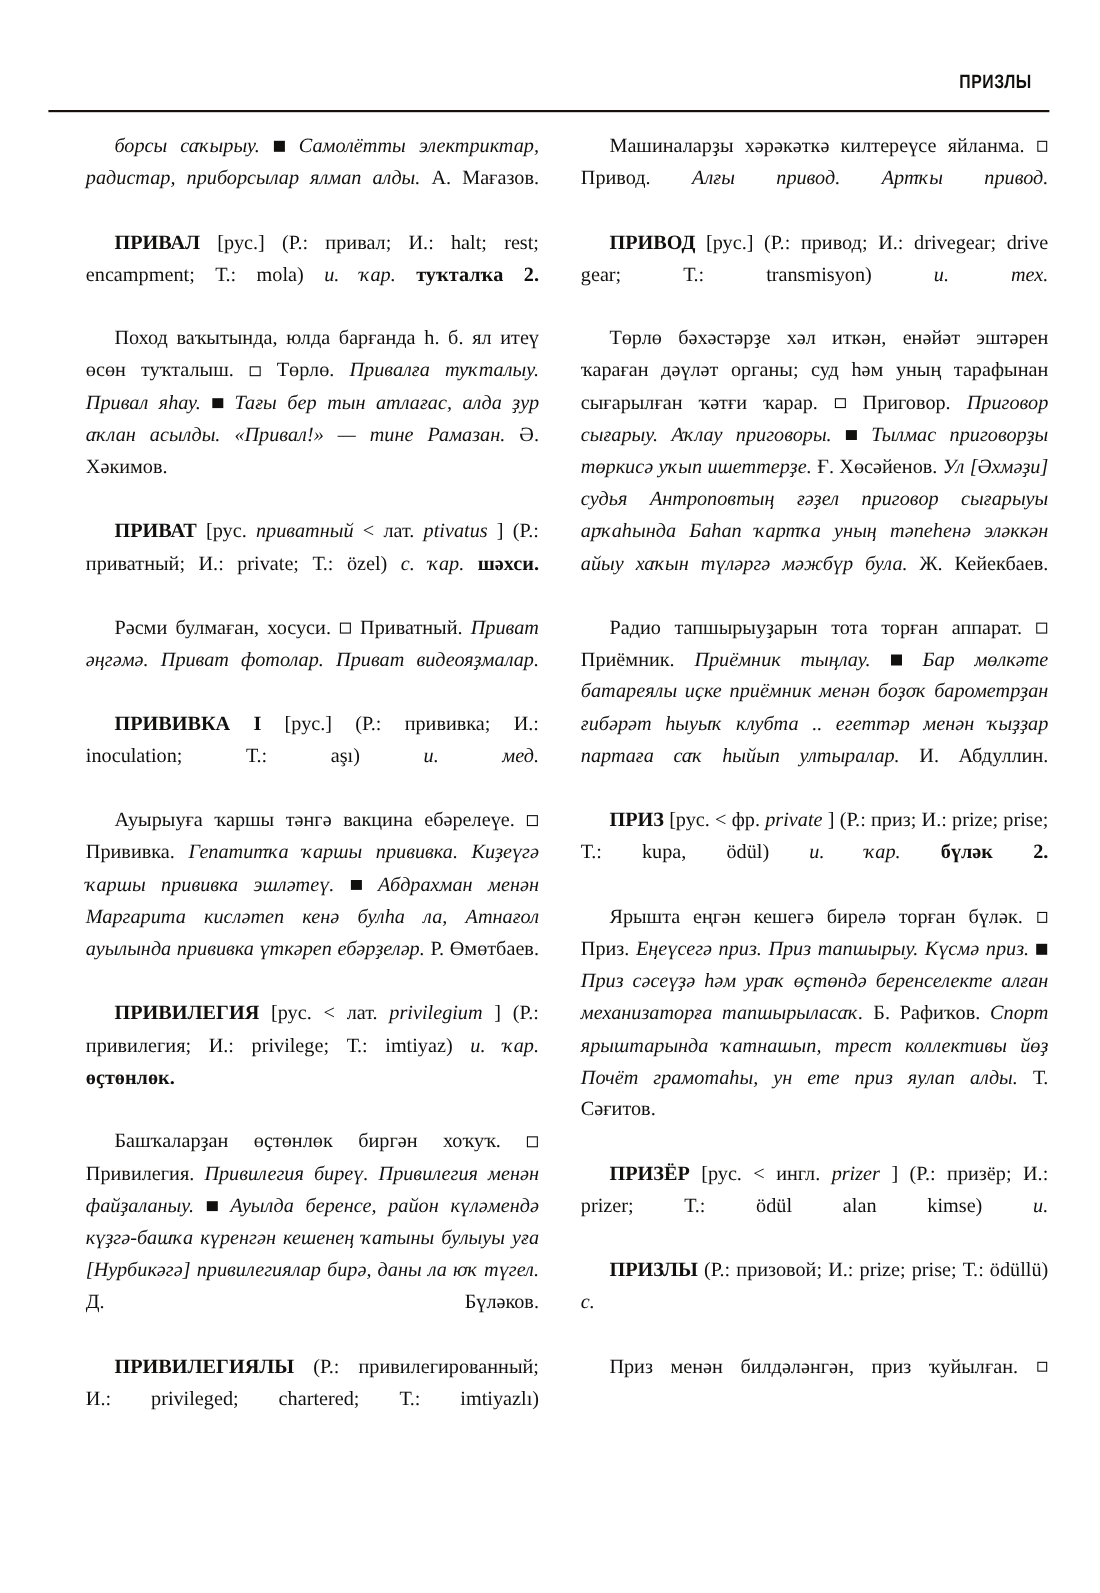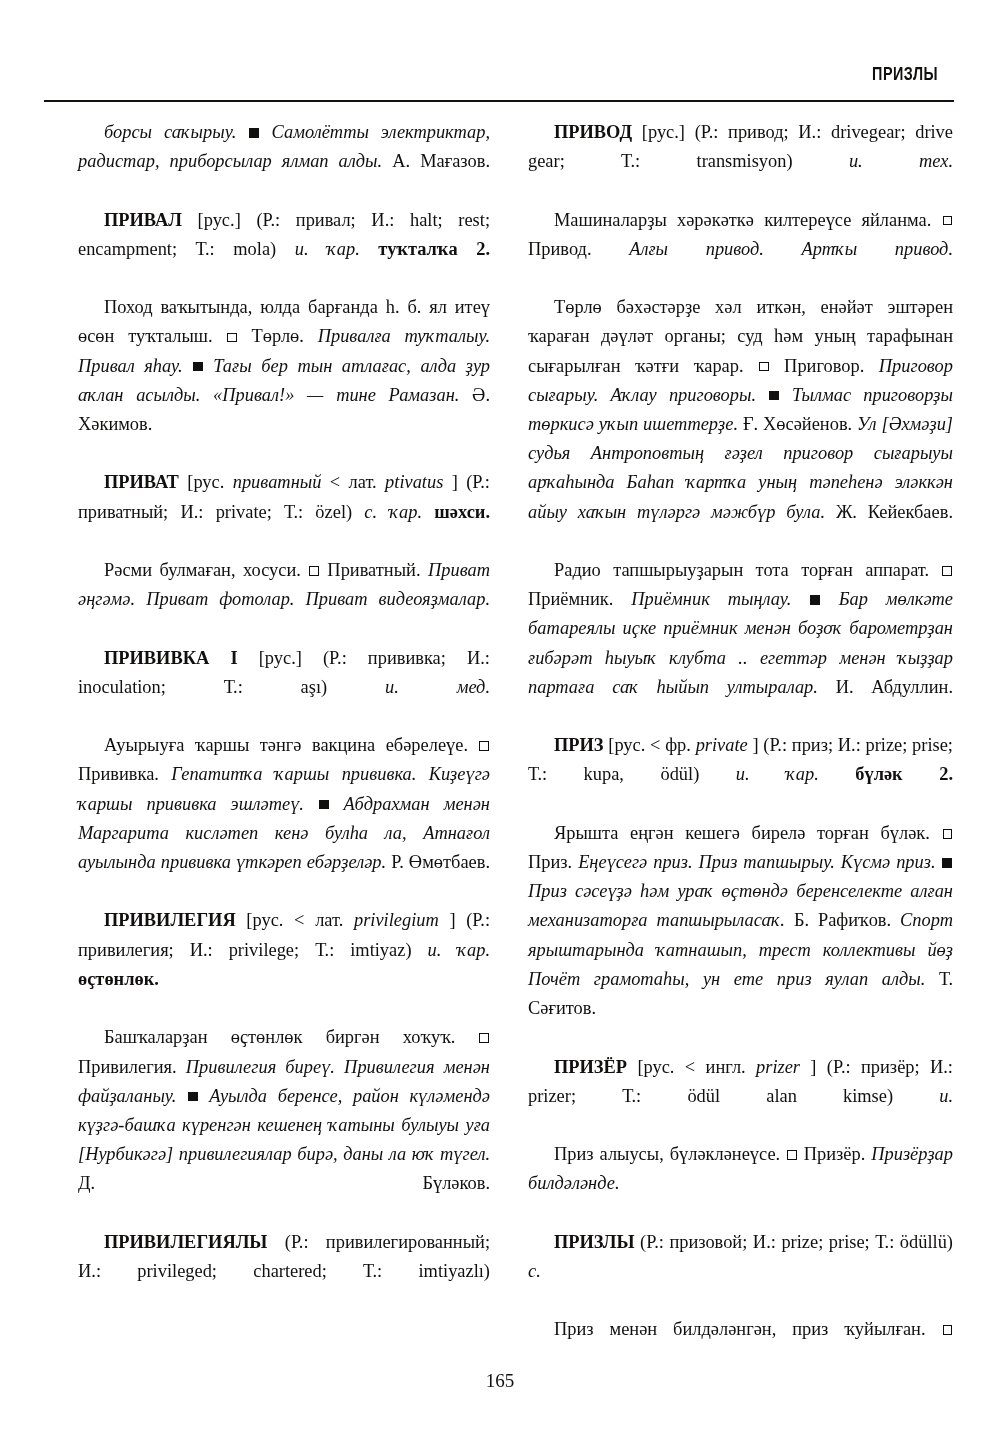--- a/index.html
+++ b/index.html
@@ -118,28 +118,26 @@
         <p class="para ind"><span class="rm">Поход ваҡытында, юлда барғанда һ. б. ял итеү өсөн туҡталыш.</span> <span class="sq-open"></span> <span class="rm">Төрлө.</span> <span class="it">Привалға туҡталыу. Привал яһау.</span> <span class="sq-filled"></span> <span class="it">Тағы бер тын атлағас, алда ҙур аҡлан асылды. «Привал!» — тине Рамазан.</span> <span class="rm">Ә. Хәкимов.</span></p>
         <p class="para ind"><span class="hw">ПРИВАТ</span> <span class="rm">[рус.</span> <span class="it">приватный</span> <span class="rm">&lt; лат.</span> <span class="it">ptivatus</span> <span class="rm">] (Р.: приватный; И.: private; Т.: özel)</span> <span class="it">с. ҡар.</span> <span class="hw">шәхси.</span></p>
         <p class="para ind"><span class="rm">Рәсми булмаған, хосуси.</span> <span class="sq-open"></span> <span class="rm">Приватный.</span> <span class="it">Приват әңгәмә. Приват фотолар. Приват видеояҙмалар.</span></p>
         <p class="para ind"><span class="hw">ПРИВИВКА I</span> <span class="rm">[рус.] (Р.: прививка; И.: inoculation; Т.: aşı)</span> <span class="it">и. мед.</span></p>
         <p class="para ind"><span class="rm">Ауырыуға ҡаршы тәнгә вакцина ебәрелеүе.</span> <span class="sq-open"></span> <span class="rm">Прививка.</span> <span class="it">Гепатитҡа ҡаршы прививка. Киҙеүгә ҡаршы прививка эшләтеү.</span> <span class="sq-filled"></span> <span class="it">Абдрахман менән Маргарита кисләтеп кенә булһа ла, Атнағол ауылында прививка үткәреп ебәрҙеләр.</span> <span class="rm">Р. Өмөтбаев.</span></p>
         <p class="para ind"><span class="hw">ПРИВИЛЕГИЯ</span> <span class="rm">[рус. &lt; лат.</span> <span class="it">privilegium</span> <span class="rm">] (Р.: привилегия; И.: privilege; Т.: imtiyaz)</span> <span class="it">и. ҡар.</span> <span class="hw">өҫтөнлөк.</span></p>
         <p class="para ind"><span class="rm">Башҡаларҙан өҫтөнлөк биргән хоҡуҡ.</span> <span class="sq-open"></span> <span class="rm">Привилегия.</span> <span class="it">Привилегия биреү. Привилегия менән файҙаланыу.</span> <span class="sq-filled"></span> <span class="it">Ауылда беренсе, район күләмендә күҙгә-башҡа күренгән кешенең ҡатыны булыуы уға [Нурбикәгә] привилегиялар бирә, даны ла юҡ түгел.</span> <span class="rm">Д. Бүләков.</span></p>
         <p class="para ind"><span class="hw">ПРИВИЛЕГИЯЛЫ</span> <span class="rm">(Р.: привилегированный; И.: privileged; chartered; Т.: imtiyazlı)</span>  </p>
       </div>
     <div class="col col-right" id="col-right">
+        <p class="para ind"><span class="rm">Машиналарҙы хәрәкәткә килтереүсе яйланма.</span> <span class="sq-open"></span> <span class="rm">Привод.</span> <span class="it">Алғы привод. Артҡы привод.</span></p>
         <p class="para ind"><span class="hw">ПРИВОД</span> <span class="rm">[рус.] (Р.: привод; И.: drivegear; drive gear; Т.: transmisyon)</span> <span class="it">и. тех.</span></p>
-        <p class="para ind"><span class="rm">Машиналарҙы хәрәкәткә килтереүсе яйланма.</span> <span class="sq-open"></span> <span class="rm">Привод.</span> <span class="it">Алғы привод. Артҡы привод.</span></p>
         <p class="para ind"><span class="rm">Төрлө бәхәстәрҙе хәл иткән, енәйәт эштәрен ҡараған дәүләт органы; суд һәм уның тарафынан сығарылған ҡәтғи ҡарар.</span> <span class="sq-open"></span> <span class="rm">Приговор.</span> <span class="it">Приговор сығарыу. Аҡлау приговоры.</span> <span class="sq-filled"></span> <span class="it">Тылмас приговорҙы төркисә уҡып ишеттерҙе.</span> <span class="rm">Ғ. Хөсәйенов.</span> <span class="it">Ул [Әхмәҙи] судья Антроповтың ғәҙел приговор сығарыуы арҡаһында Баһап ҡартҡа уның тәпеһенә эләккән айыу хаҡын түләргә мәжбүр була.</span> <span class="rm">Ж. Кейекбаев.</span></p>
         <p class="para ind"><span class="rm">Радио тапшырыуҙарын тота торған аппарат.</span> <span class="sq-open"></span> <span class="rm">Приёмник.</span> <span class="it">Приёмник тыңлау.</span> <span class="sq-filled"></span> <span class="it">Бар мөлкәте батареялы иҫке приёмник менән боҙоҡ барометрҙан ғибәрәт һыуыҡ клубта .. егеттәр менән ҡыҙҙар партаға саҡ һыйып ултыралар.</span> <span class="rm">И. Абдуллин.</span></p>
         <p class="para ind"><span class="hw">ПРИЗ</span> <span class="rm">[рус. &lt; фр.</span> <span class="it">private</span> <span class="rm">] (Р.: приз; И.: prize; prise; Т.: kupa, ödül)</span> <span class="it">и. ҡар.</span> <span class="hw">бүләк 2.</span></p>
         <p class="para ind"><span class="rm">Ярышта еңгән кешегә бирелә торған бүләк.</span> <span class="sq-open"></span> <span class="rm">Приз.</span> <span class="it">Еңеүсегә приз. Приз тапшырыу. Күсмә приз.</span> <span class="sq-filled"></span> <span class="it">Приз сәсеүҙә һәм ураҡ өҫтөндә беренселекте алған механизаторға тапшырыласаҡ.</span> <span class="rm">Б. Рафиҡов.</span> <span class="it">Спорт ярыштарында ҡатнашып, трест коллективы йөҙ Почёт грамотаһы, ун ете приз яулап алды.</span> <span class="rm">Т. Сәғитов.</span></p>
         <p class="para ind"><span class="hw">ПРИЗЁР</span> <span class="rm">[рус. &lt; ингл.</span> <span class="it">prizer</span> <span class="rm">] (Р.: призёр; И.: prizer; Т.: ödül alan kimse)</span> <span class="it">и.</span></p>
-        <p class="para ind"><span class="rm">Приз алыусы, бүләкләнеүсе.</span> <span class="sq-open"></span> <span class="rm">Призёр.</span> <span class="it">Призёрҙар билдәләнде.</span></p>
         <p class="para ind"><span class="hw">ПРИЗЛЫ</span> <span class="rm">(Р.: призовой; И.: prize; prise; Т.: ödüllü)</span> <span class="it">с.</span></p>
         <p class="para ind"><span class="rm">Приз менән билдәләнгән, приз ҡуйылған.</span> <span class="sq-open"></span>      </p>
       </div>
   </div>
 
-  <div class="folio">165</div>
 
 </div>
 
 </body></html>

